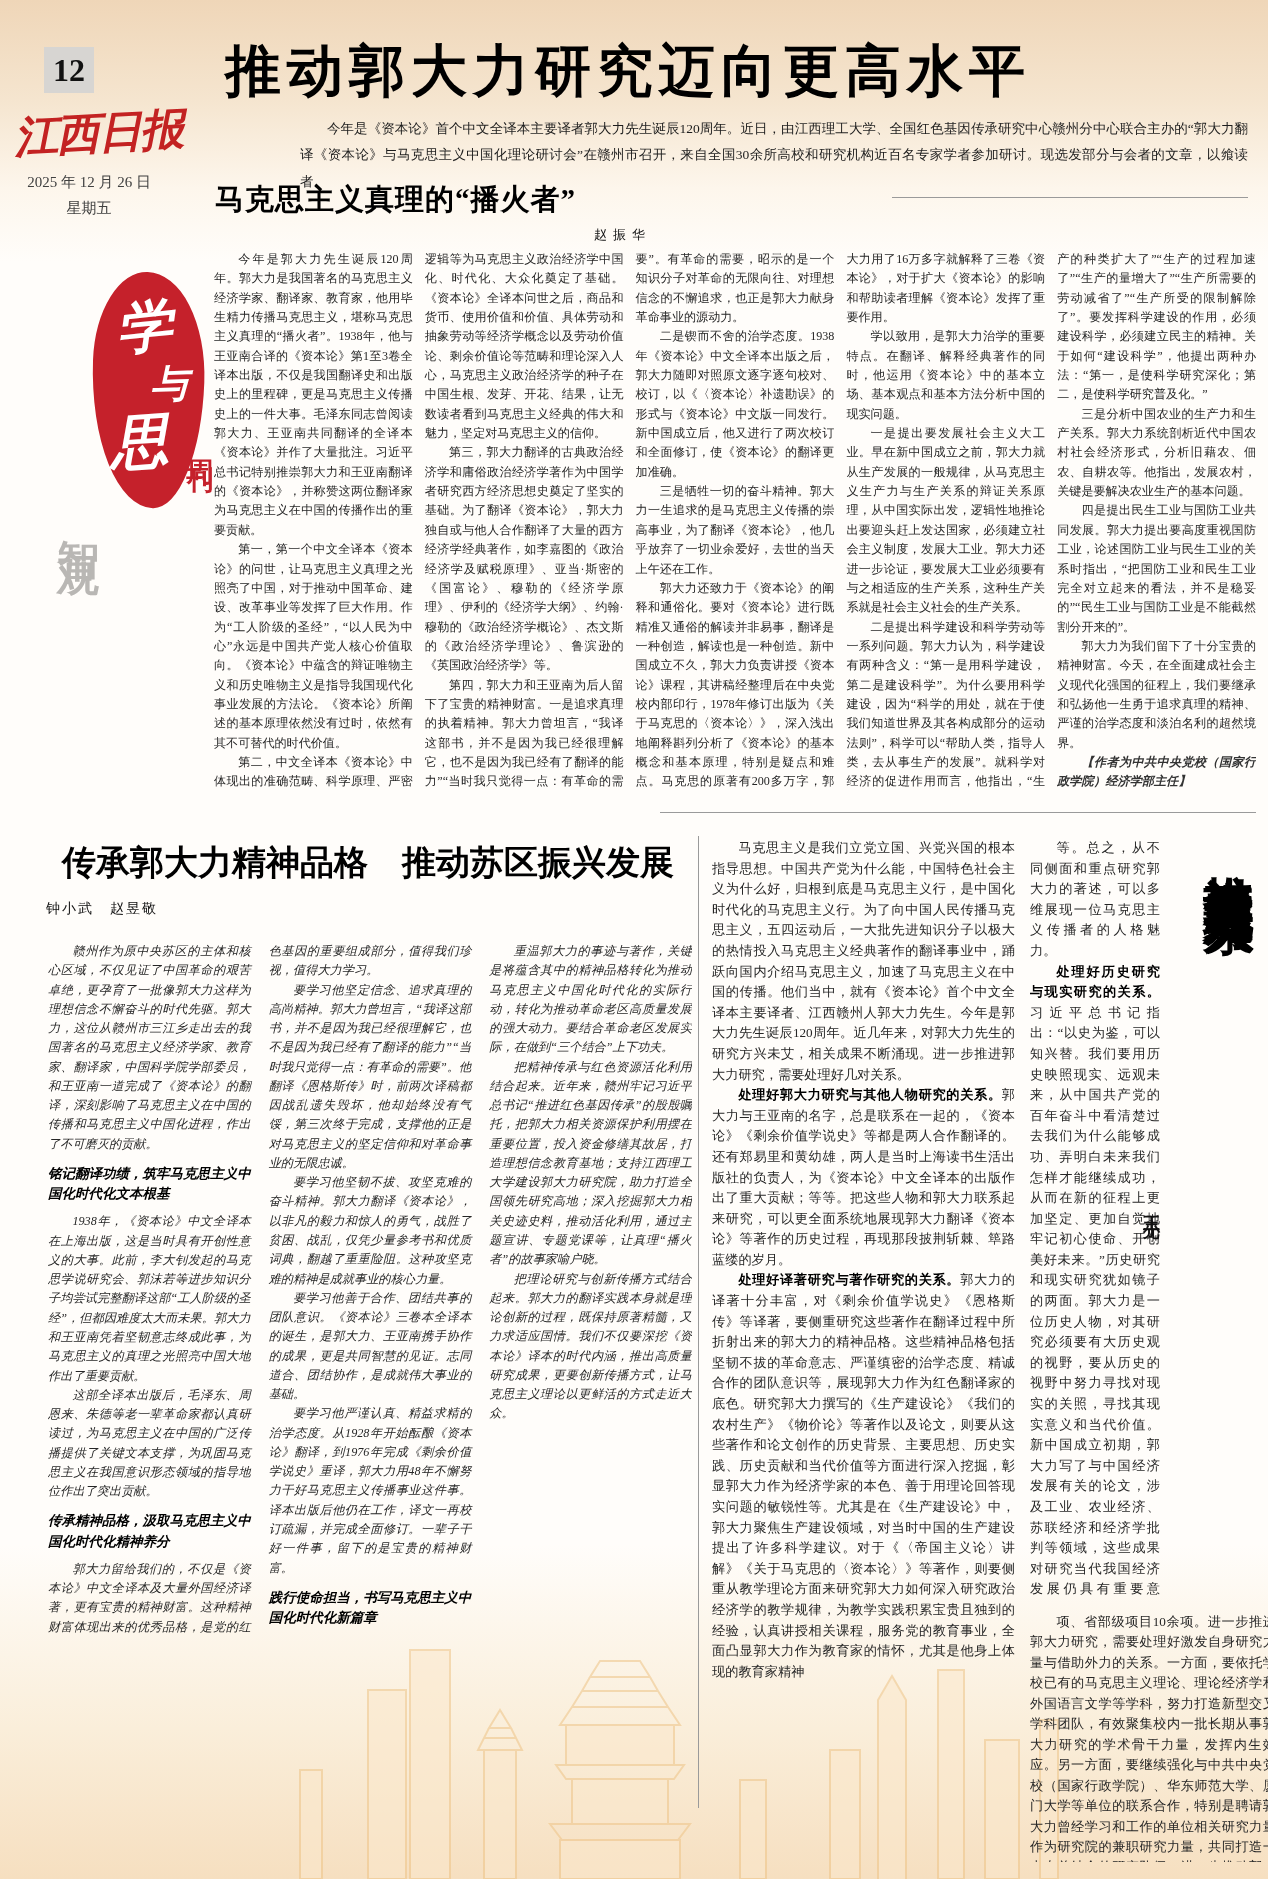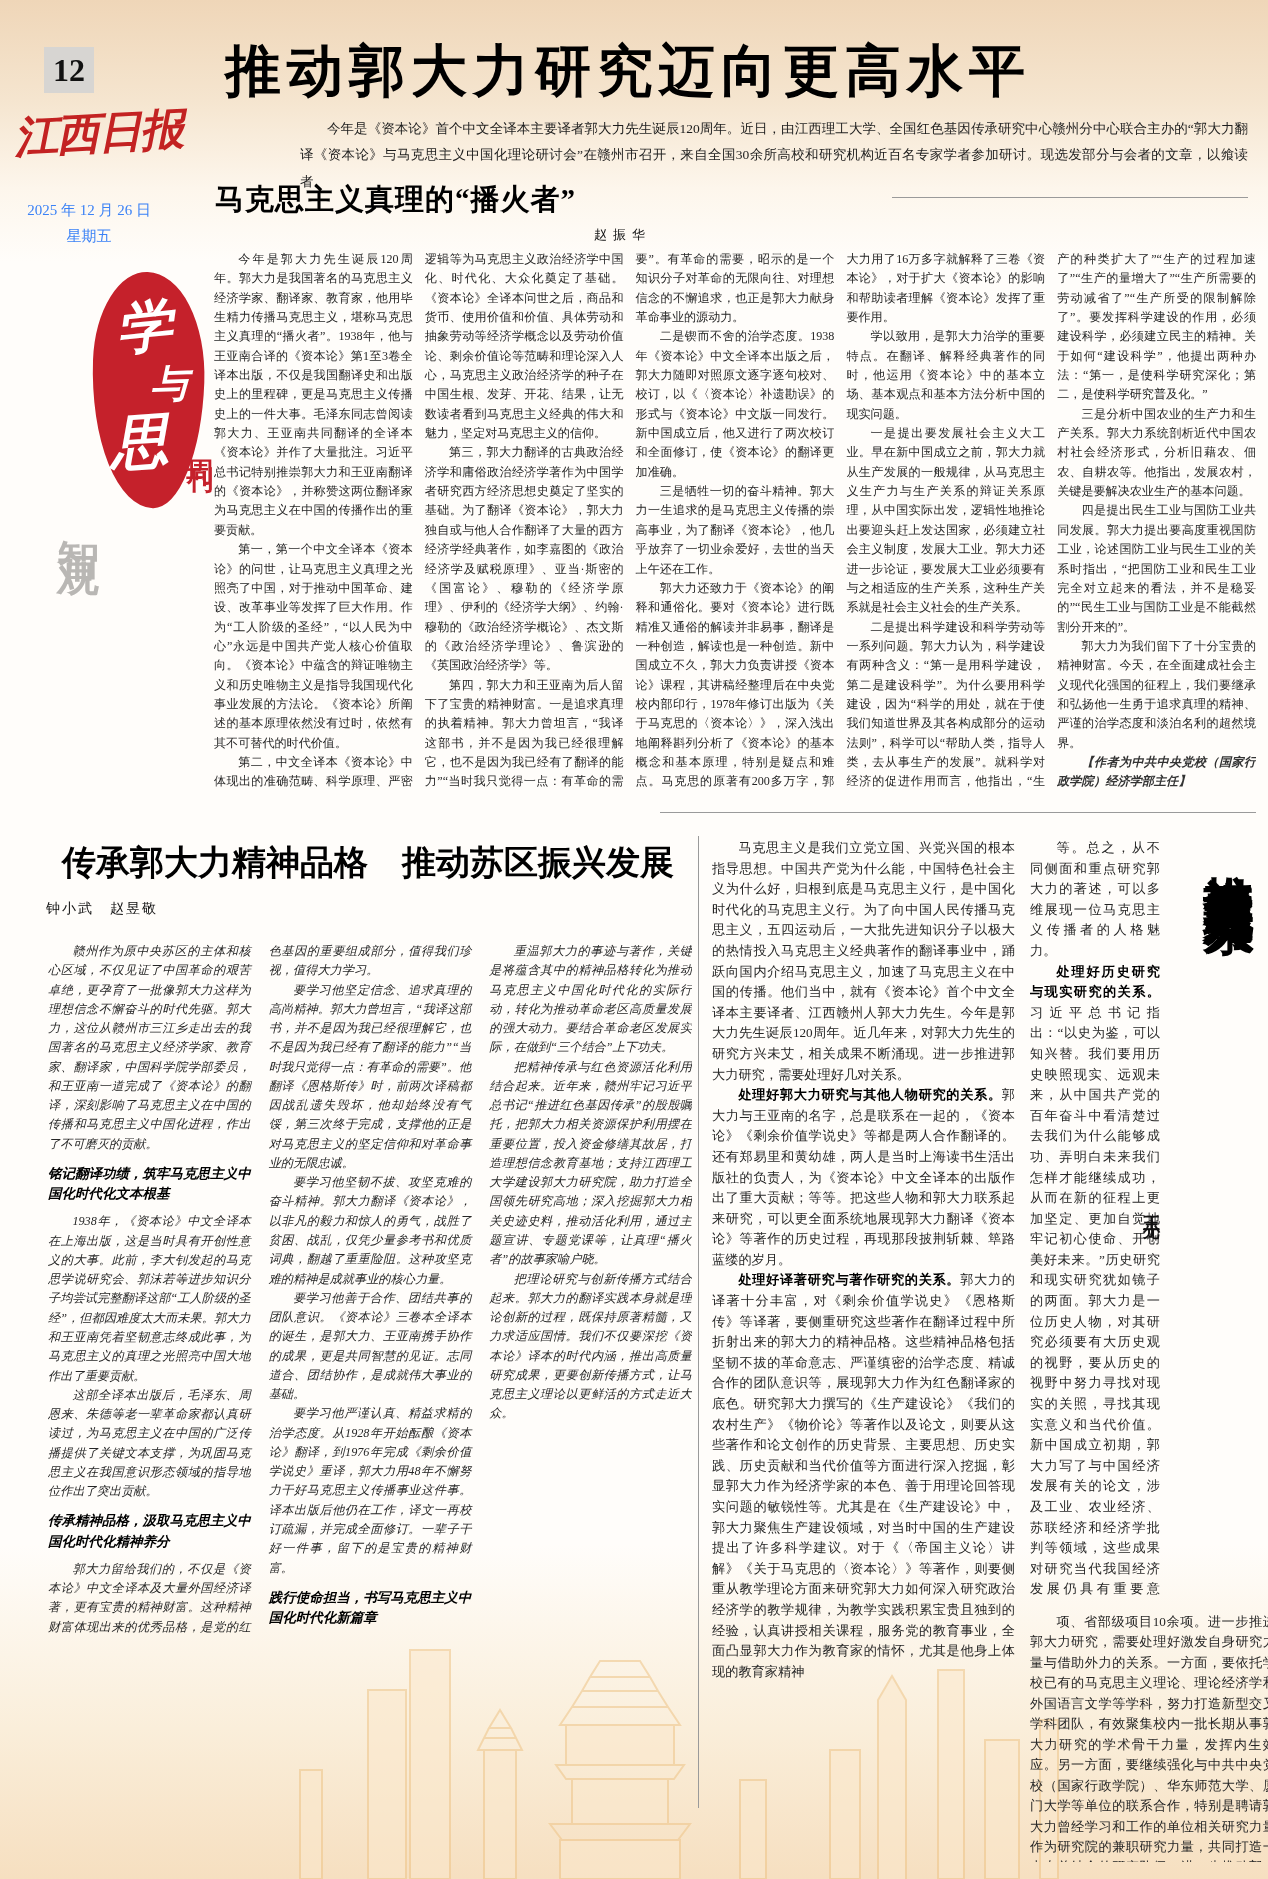--- a/index.html
+++ b/index.html
@@ -9,21 +9,21 @@
   
   .top-grad{left:0;top:0;width:1268px;height:262px;
     background:linear-gradient(180deg,#efd6b8 0%,#f5e5cf 38%,#fdf6ec 72%,#fffdfa 100%);}
   .bottom-grad{left:0;top:1545px;width:1268px;height:334px;
     background:linear-gradient(180deg,rgba(255,253,250,0) 0%,#faeeda 55%,#f6dfc0 100%);}
   
   .pagenum{left:44px;top:47px;width:50px;height:46px;background:#d7d5d2;color:#111;
     font-family:Liberation Serif, serif;font-weight:bold;font-size:32px;line-height:46px;text-align:center;}
   .masthead{left:14px;top:104px;width:170px;font-size:44px;font-weight:bold;font-style:italic;
     color:#c32222;transform:rotate(-3deg);letter-spacing:-2px;white-space:nowrap;}
-  .dateline{left:24px;top:170px;width:130px;font-size:15px;line-height:1.7;text-align:center;color:#3b82f6;margin-top:28px;}
+  .dateline{left:24px;top:170px;width:130px;font-size:15px;line-height:1.7;text-align:center;color:#404040;}
   .headline{left:225px;top:34px;width:800px;text-align:right;font-family:"Liberation Sans",sans-serif;
     font-weight:900;font-size:56px;letter-spacing:6px;color:#000;white-space:nowrap;}
   .intro{left:300px;top:116px;width:948px;font-size:13.5px;line-height:1.95;text-align:justify;color:#1d1d1d;}
   .intro-indent{text-indent:2em;margin:0;}
   .intro-rule{left:892px;top:197px;width:356px;height:0;border-top:1px solid #9a9a9a;}
   
   .a1-title{left:215px;top:180px;width:815px;text-align:left;font-size:29px;font-weight:bold;color:#000;letter-spacing:1px;}
   .a1-author{left:215px;top:226px;width:815px;text-align:center;font-size:13px;letter-spacing:6px;color:#111;}
   .a1-body{left:214px;top:250px;width:1042px;height:556px;column-count:5;column-gap:12px;column-fill:auto;
     font-size:12.1px;line-height:1.6;text-align:justify;overflow:hidden;color:#262626;}

